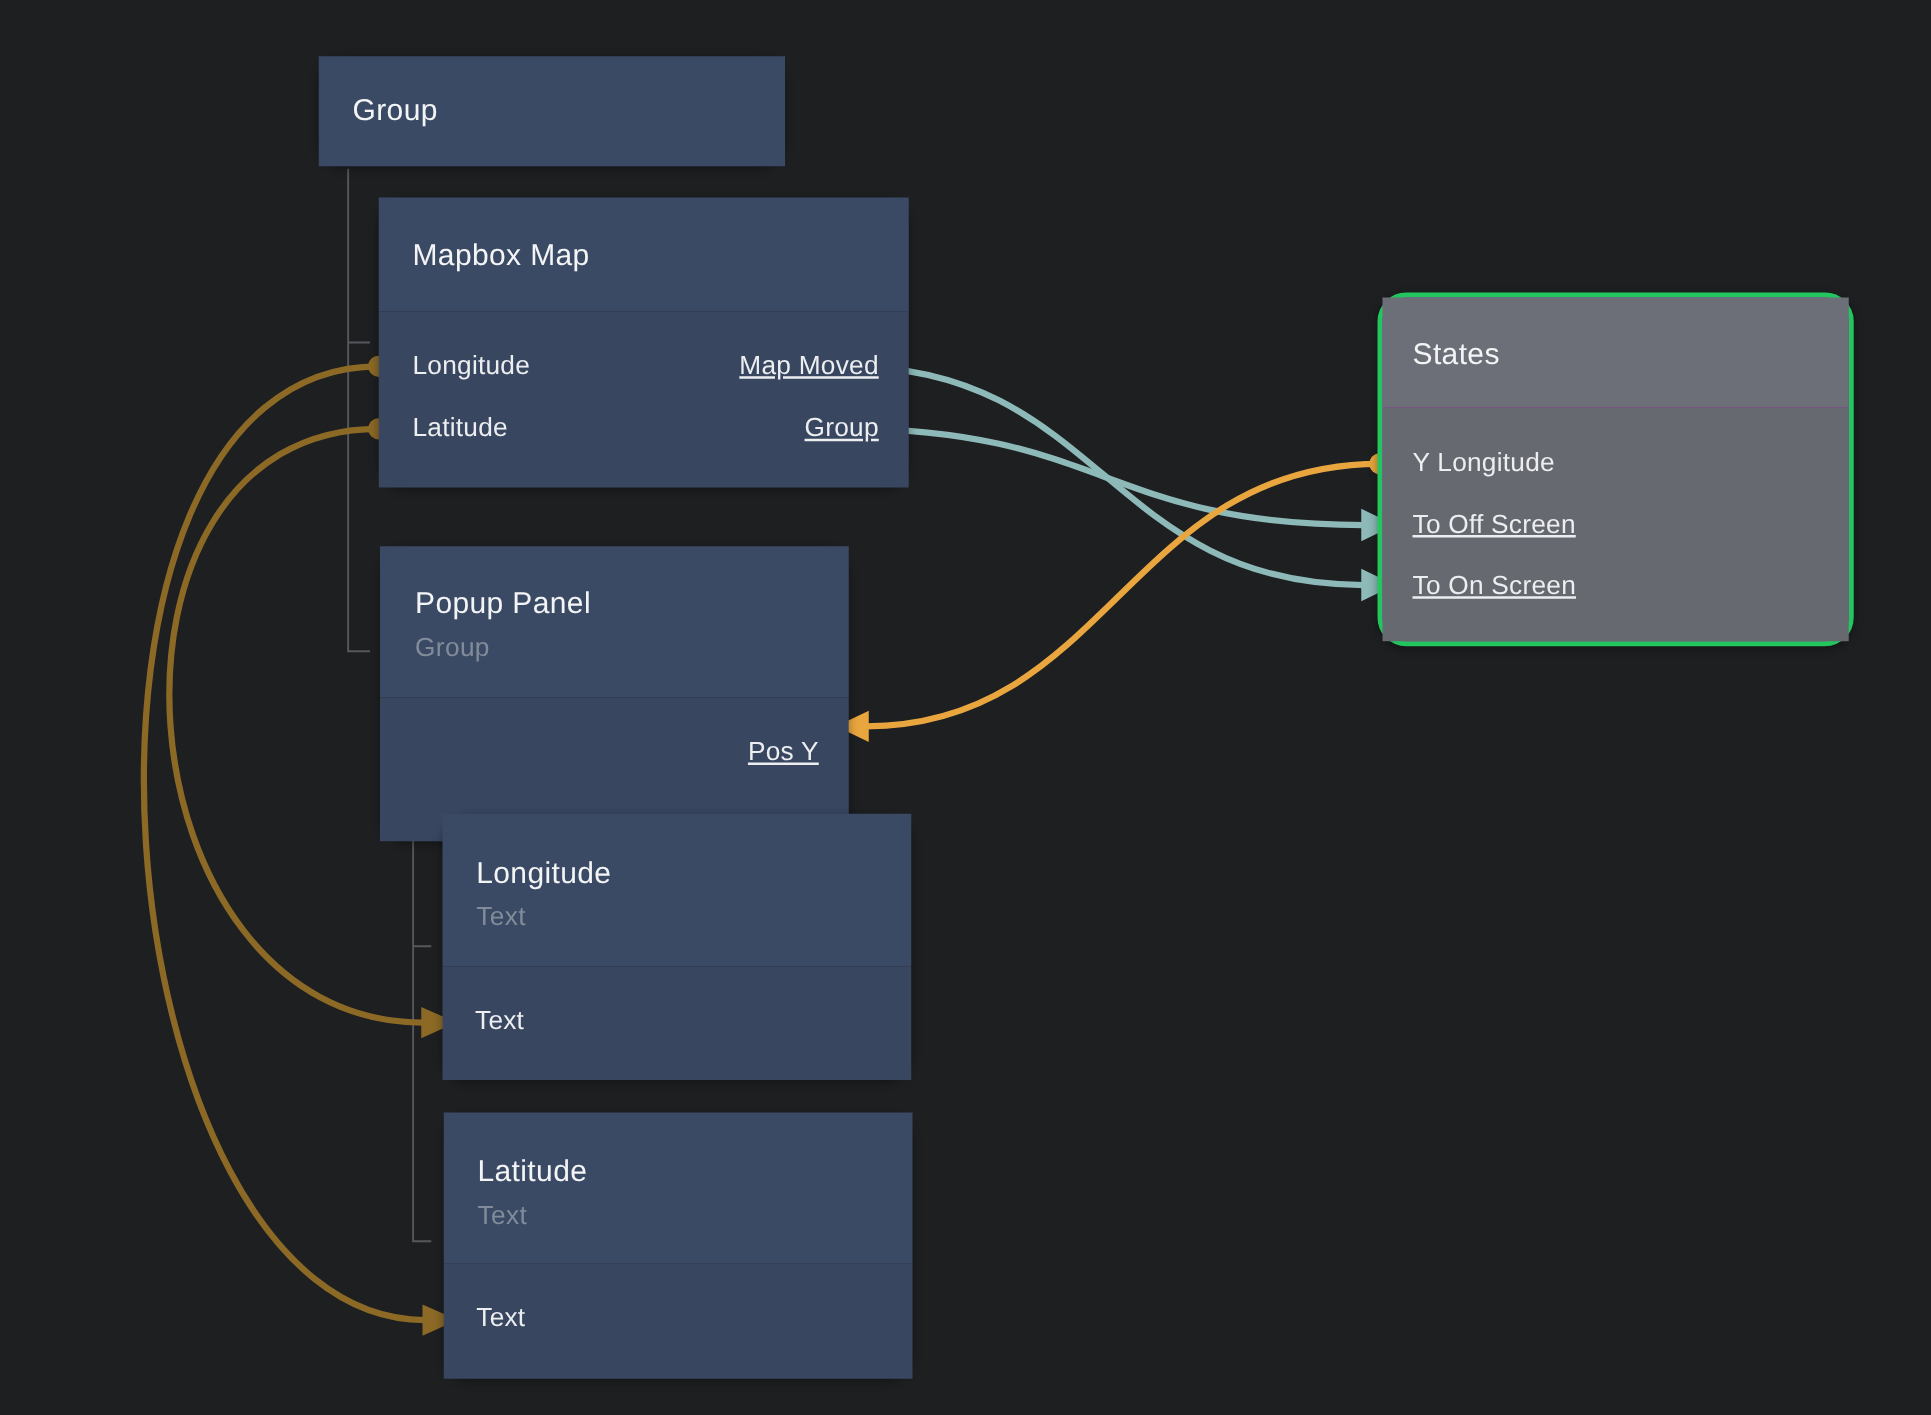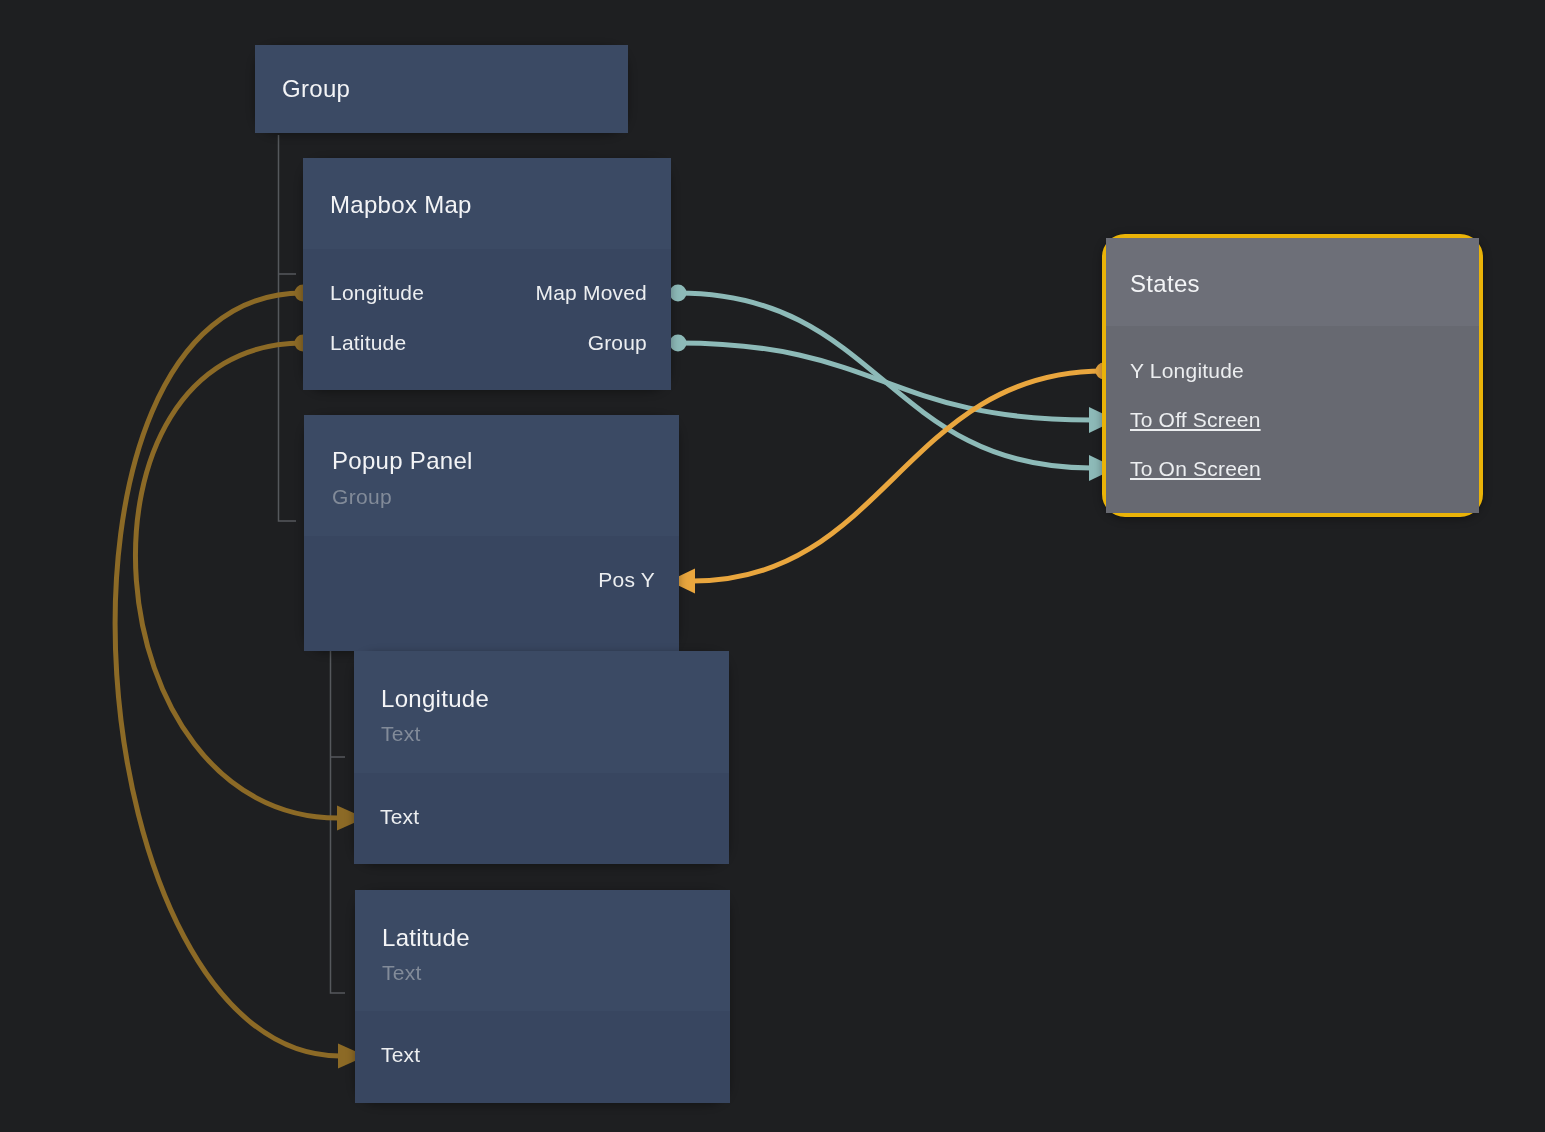--- a/index.html
+++ b/index.html
@@ -17,25 +17,25 @@
     letter-spacing:0.3px;line-height:30px;white-space:nowrap;
   }
   .subtitle{
     position:absolute;font-size:21px;font-weight:400;color:#828b99;
     line-height:26px;letter-spacing:0.3px;white-space:nowrap;
   }
   .plabel{
     position:absolute;font-size:21px;color:#eceef0;line-height:26px;
     letter-spacing:0.2px;white-space:nowrap;
   }
-  .plabel.r{text-align:center;}
+  .plabel.r{text-align:center;text-decoration:underline;}
   
   #states{
     left:1102px;top:234px;width:381px;height:283px;
-    box-sizing:border-box;border:4px solid #eab308;
+    box-sizing:border-box;border:4px solid #22c55e;
     background:#a21caf;
   }
   #states .hdr{top:0;height:88px;background:#6d6f78;}
   #states .bdy{top:88px;bottom:0;background:#676971;}
   svg{position:absolute;left:0;top:0;pointer-events:none;}
 </style>
 </head>
 <body>
 
 <div id="canvas">
@@ -65,31 +65,31 @@
     <circle cx="1104" cy="371" r="8.5" fill="#e9a63e"></circle>
 
     <circle cx="1453" cy="262" r="11" fill="#ffffff"></circle>
   </svg>
 
   <div class="node blue" style="left:255px;top:45px;width:373px;height:88px;">
     <div class="hdr" style="top:0;bottom:0;"></div>
     <span class="title" style="left:27px;top:29px;">Group</span>
   </div>
 
-  <div class="node blue" style="left:303px;top:158px;width:368px;height:232px;">
+  <div class="node blue" style="left:303px;top:158px;width:424px;height:232px;">
     <div class="hdr" style="top:0;height:91px;"></div>
     <div class="bdy" style="top:91px;bottom:0;"></div>
     <span class="title" style="left:27px;top:32px;">Mapbox Map</span>
     <span class="plabel" style="left:27px;top:122px;">Longitude</span>
     <span class="plabel" style="left:27px;top:172px;">Latitude</span>
     <span class="plabel r" style="right:24px;top:122px;">Map Moved</span>
     <span class="plabel r" style="right:24px;top:172px;">Group</span>
   </div>
 
-  <div class="node blue" style="left:304px;top:415px;width:375px;height:236px;">
+  <div class="node blue" style="left:304px;top:437px;width:375px;height:236px;">
     <div class="hdr" style="top:0;height:121px;"></div>
     <div class="bdy" style="top:121px;bottom:0;"></div>
     <span class="title" style="left:28px;top:31px;">Popup Panel</span>
     <span class="subtitle" style="left:28px;top:69px;">Group</span>
     <span class="plabel r" style="right:24px;top:152px;">Pos Y</span>
   </div>
 
   <div class="node blue" style="left:354px;top:651px;width:375px;height:213px;">
     <div class="hdr" style="top:0;height:122px;"></div>
     <div class="bdy" style="top:122px;bottom:0;"></div>

